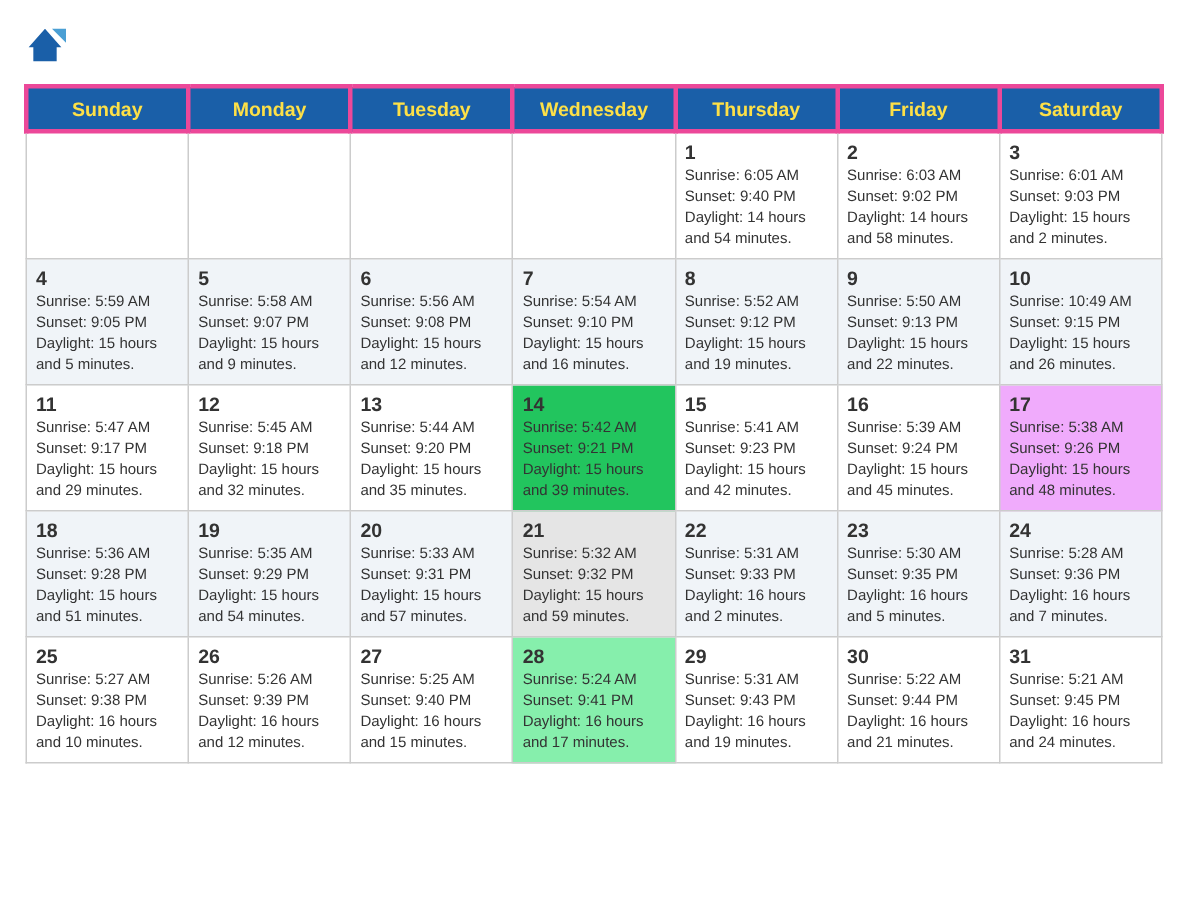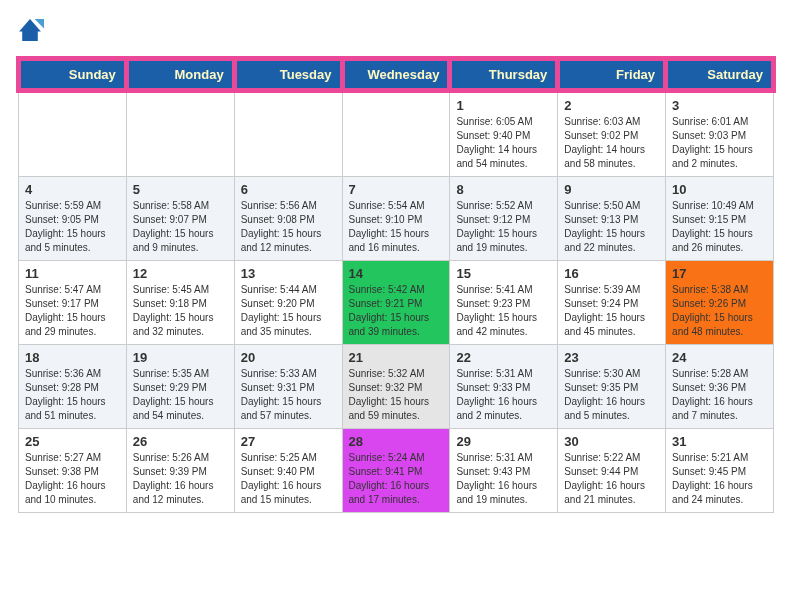--- a/index.html
+++ b/index.html
@@ -47,26 +47,26 @@
       font-size: 16px;
       color: #333;
     }
     .calendar {
       width: 100%;
       border-collapse: collapse;
       border: 1px solid #ccc;
     }
     .calendar th {
       background-color: #1a5fa8;
-      color: #fef9c3;
+      color: #fde047;
       font-size: 13px;
       font-weight: bold;
       padding: 6px 8px;
-      text-align: right;
-      border: 5px solid #ec4899;
+      text-align: center;
+      border: 3px solid #ec4899;
     }
     .calendar td {
       vertical-align: top;
       padding: 5px 6px;
       border: 1px solid #ccc;
       font-size: 10.5px;
       color: #333;
       width: 108px;
       min-height: 80px;
       background: #fff;
@@ -239,21 +239,21 @@
 Daylight: 15 hours
 and 42 minutes.</div>
         </td>
         <td style="background: rgb(255, 255, 255);">
           <span class="day-number">16</span>
           <div class="day-info" style="white-space: pre-line;">Sunrise: 5:39 AM
 Sunset: 9:24 PM
 Daylight: 15 hours
 and 45 minutes.</div>
         </td>
-        <td style="background: #f97316;">
+        <td style="background: #f0abfc;">
           <span class="day-number">17</span>
           <div class="day-info" style="white-space: pre-line;">Sunrise: 5:38 AM
 Sunset: 9:26 PM
 Daylight: 15 hours
 and 48 minutes.</div>
         </td>
       </tr>
       <tr>
         <td style="background: rgb(240, 244, 248);">
           <span class="day-number">18</span>
@@ -320,21 +320,21 @@
 Daylight: 16 hours
 and 12 minutes.</div>
         </td>
         <td style="background: rgb(255, 255, 255);">
           <span class="day-number">27</span>
           <div class="day-info" style="white-space: pre-line;">Sunrise: 5:25 AM
 Sunset: 9:40 PM
 Daylight: 16 hours
 and 15 minutes.</div>
         </td>
-        <td style="background: #d946ef;">
+        <td style="background: #86efac;">
           <span class="day-number">28</span>
           <div class="day-info" style="white-space: pre-line;">Sunrise: 5:24 AM
 Sunset: 9:41 PM
 Daylight: 16 hours
 and 17 minutes.</div>
         </td>
         <td style="background: rgb(255, 255, 255);">
           <span class="day-number">29</span>
           <div class="day-info" style="white-space: pre-line;">Sunrise: 5:31 AM
 Sunset: 9:43 PM

